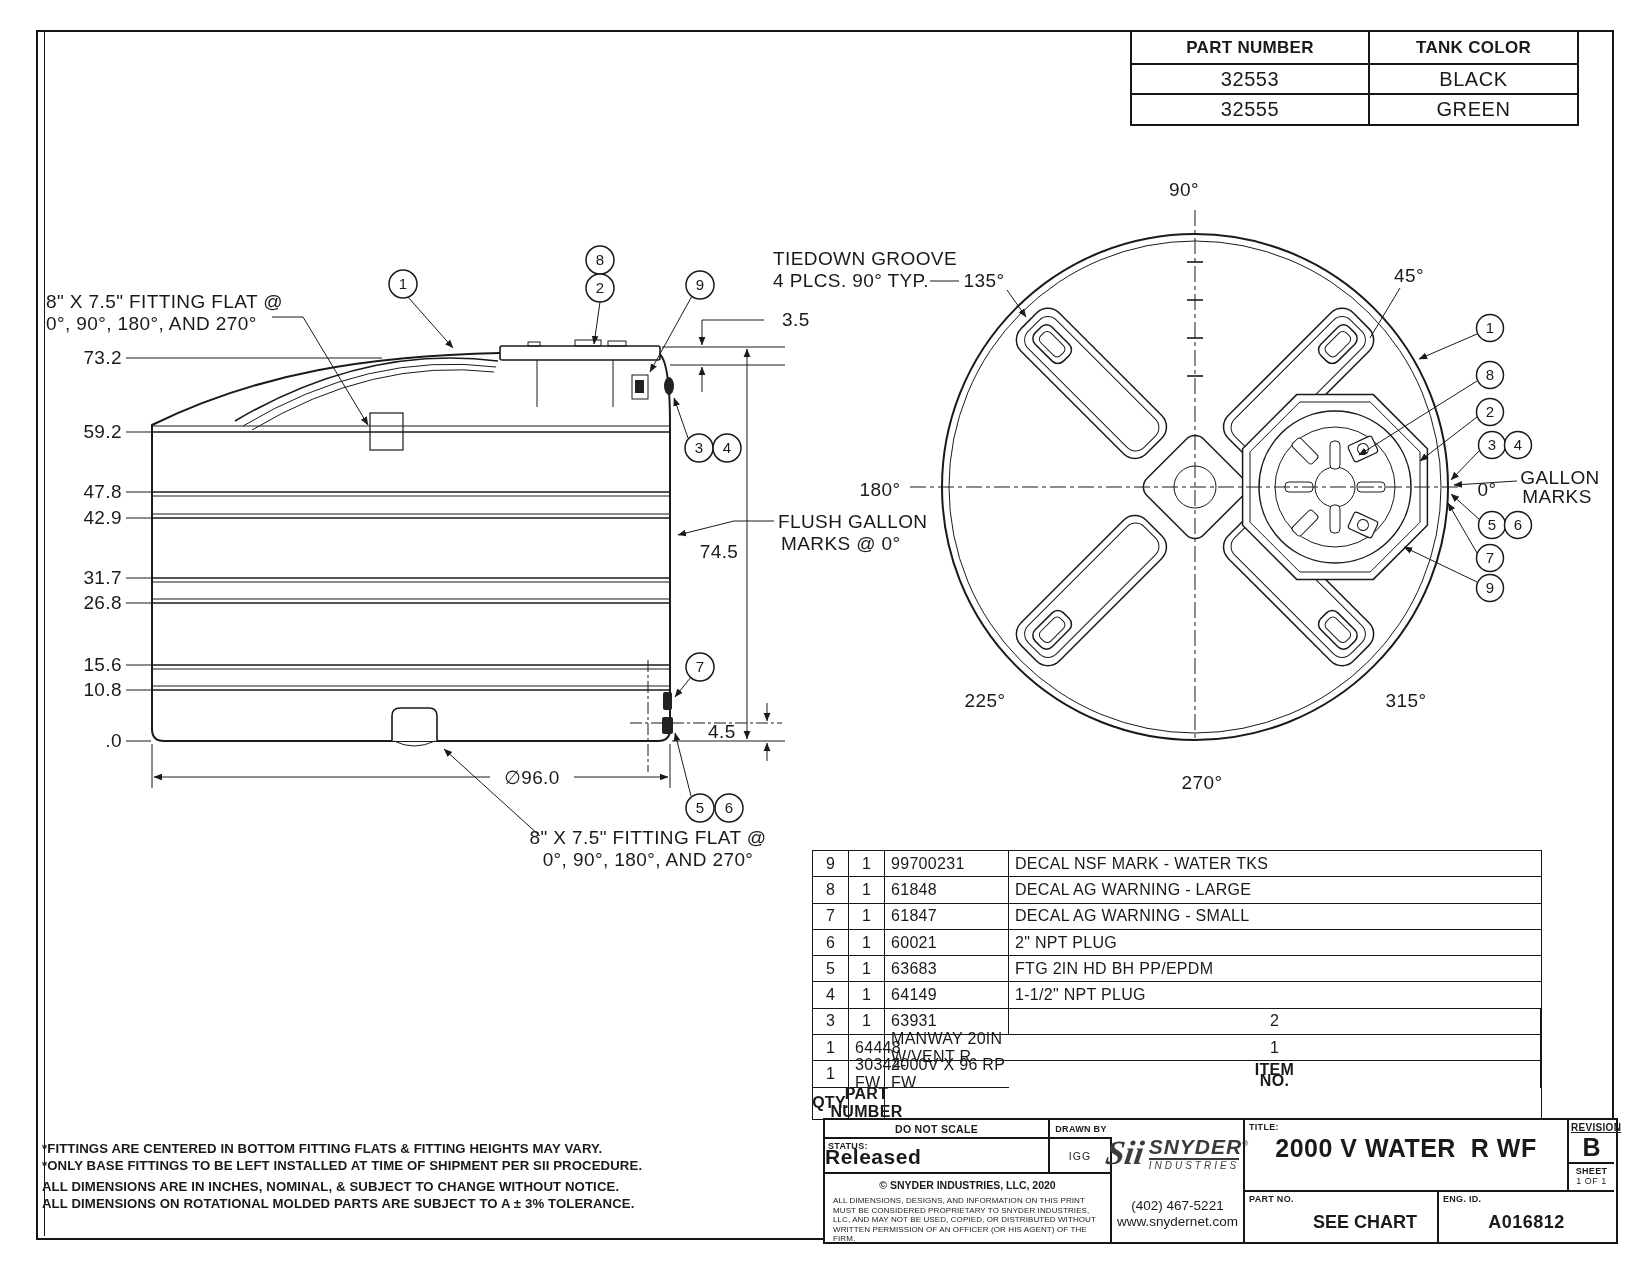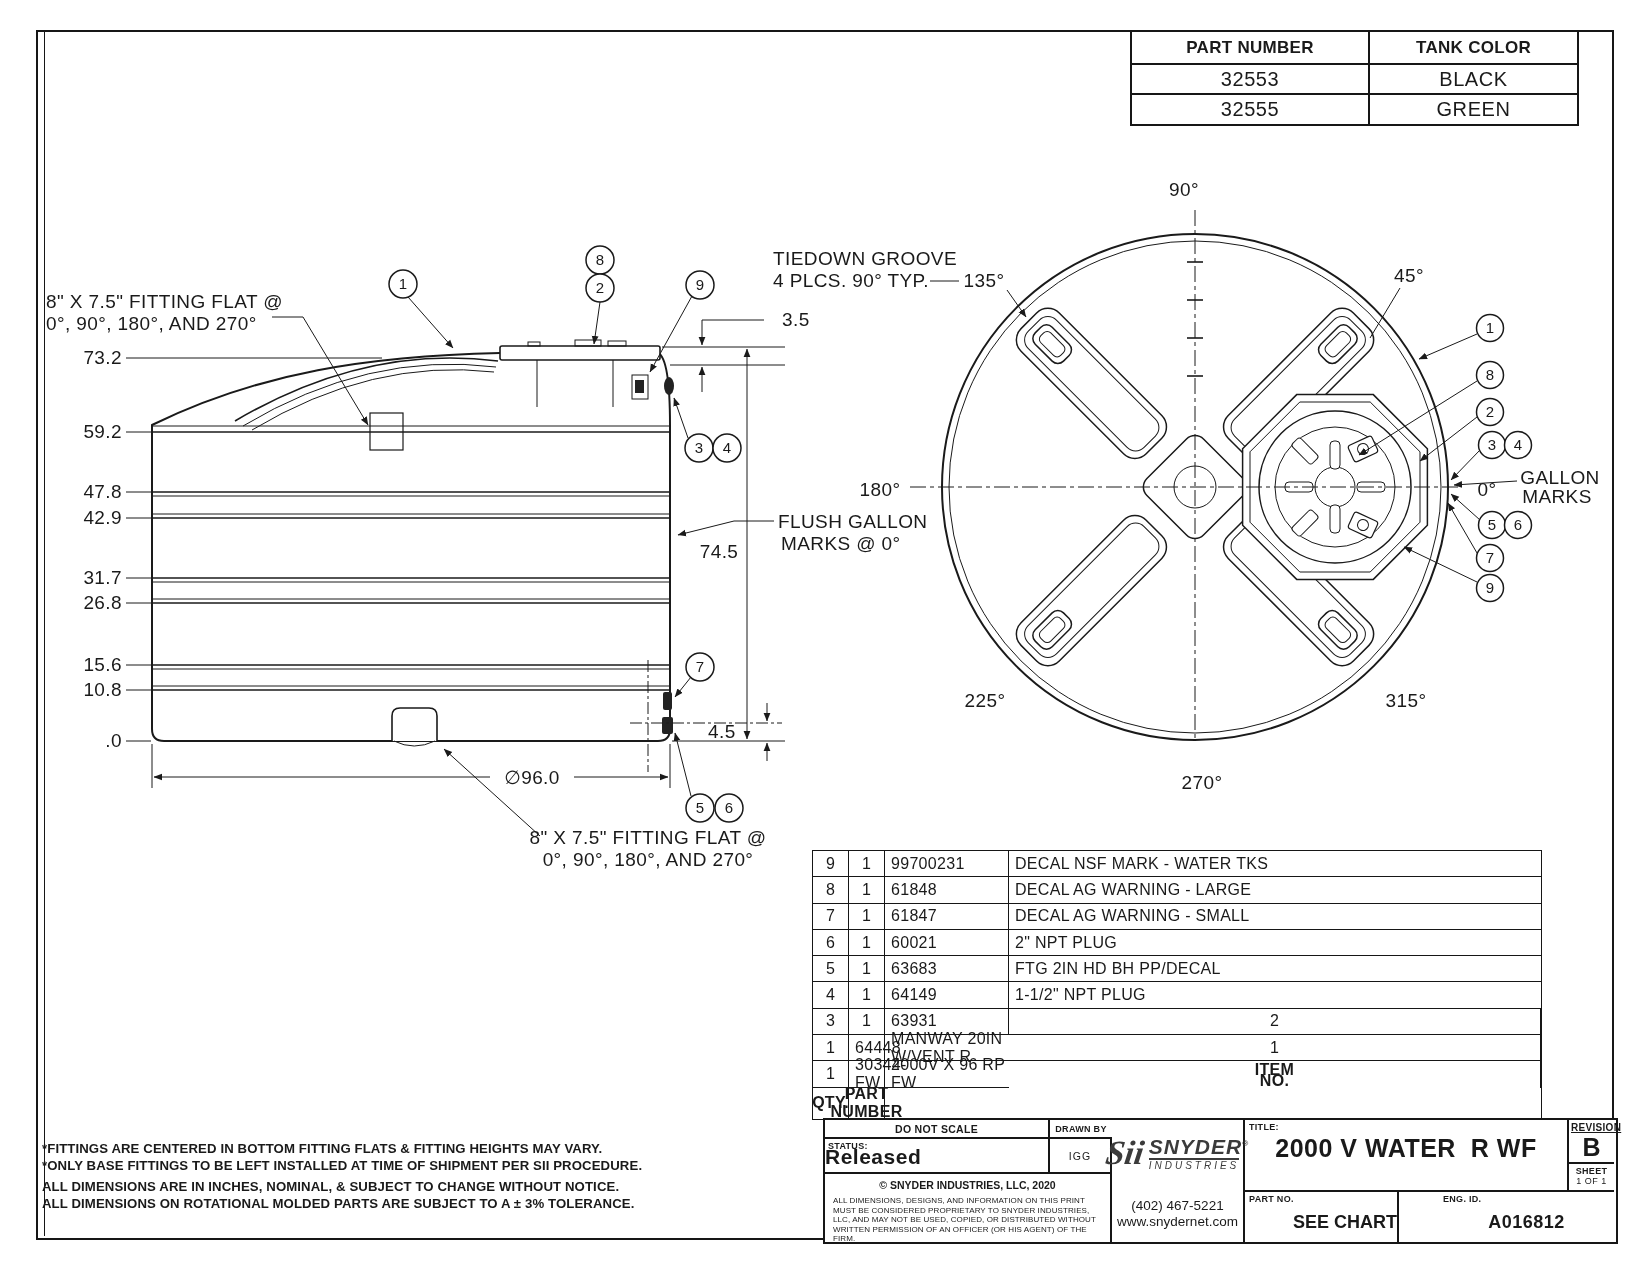--- a/index.html
+++ b/index.html
@@ -356,21 +356,21 @@
   <div class="bl bbb">DECAL AG WARNING - SMALL</div>
 
   <div class="bc bbr bbb">6</div>
   <div class="bc bbr bbb">1</div>
   <div class="bl bbr bbb">60021</div>
   <div class="bl bbb">2" NPT PLUG</div>
 
   <div class="bc bbr bbb">5</div>
   <div class="bc bbr bbb">1</div>
   <div class="bl bbr bbb">63683</div>
-  <div class="bl bbb">FTG 2IN HD BH PP/DECAL</div>
+  <div class="bl bbb">FTG 2IN HD BH PP/EPDM</div>
 
   <div class="bc bbr bbb">4</div>
   <div class="bc bbr bbb">1</div>
   <div class="bl bbr bbb">64149</div>
   <div class="bl bbb">1-1/2" NPT PLUG</div>
 
   <div class="bc bbr bbb">3</div>
   <div class="bc bbr bbb">1</div>
   <div class="bl bbr bbb">63931</div>
 
@@ -426,21 +426,21 @@
     <div class="title-big" style="text-align:center;margin-top:14px;">2000 V WATER  R WF</div>
   </div>
   <div class="cell cbb" style="left:744px;top:0;width:45px;height:44px;">
     <div class="lblsm" style="font-size:10px;text-align:left;padding:2px 0 0 2px;text-decoration:underline;">REVISION</div>
     <div style="text-align:center;font-weight:bold;font-size:25px;margin-top:0;">B</div>
   </div>
   <div class="cell cbb" style="left:744px;top:44px;width:45px;height:28px;text-align:center;">
     <div class="lblsm" style="margin-top:2px;">SHEET</div>
     <div style="font-size:9px;letter-spacing:0.5px;">1 OF 1</div>
   </div>
-  <div class="cell cbr" style="left:420px;top:72px;width:154px;height:50px;padding-left:48px;">
+  <div class="cell cbr" style="left:420px;top:72px;width:194px;height:50px;padding-left:48px;">
     <span class="lblsm" style="position:absolute;left:4px;top:2px;">PART NO.</span>
     <div style="text-align:center;font-weight:bold;font-size:18px;margin-top:20px;">SEE CHART</div>
   </div>
   <div class="cell" style="left:614px;top:72px;width:175px;height:50px;">
     <span class="lblsm" style="position:absolute;left:4px;top:2px;">ENG. ID.</span>
     <div style="text-align:center;font-weight:bold;font-size:18px;margin-top:20px;letter-spacing:0.5px;">A016812</div>
   </div>
 </div>
 
 <div class="abs notes" style="left:42px;top:1140px;width:700px;">

